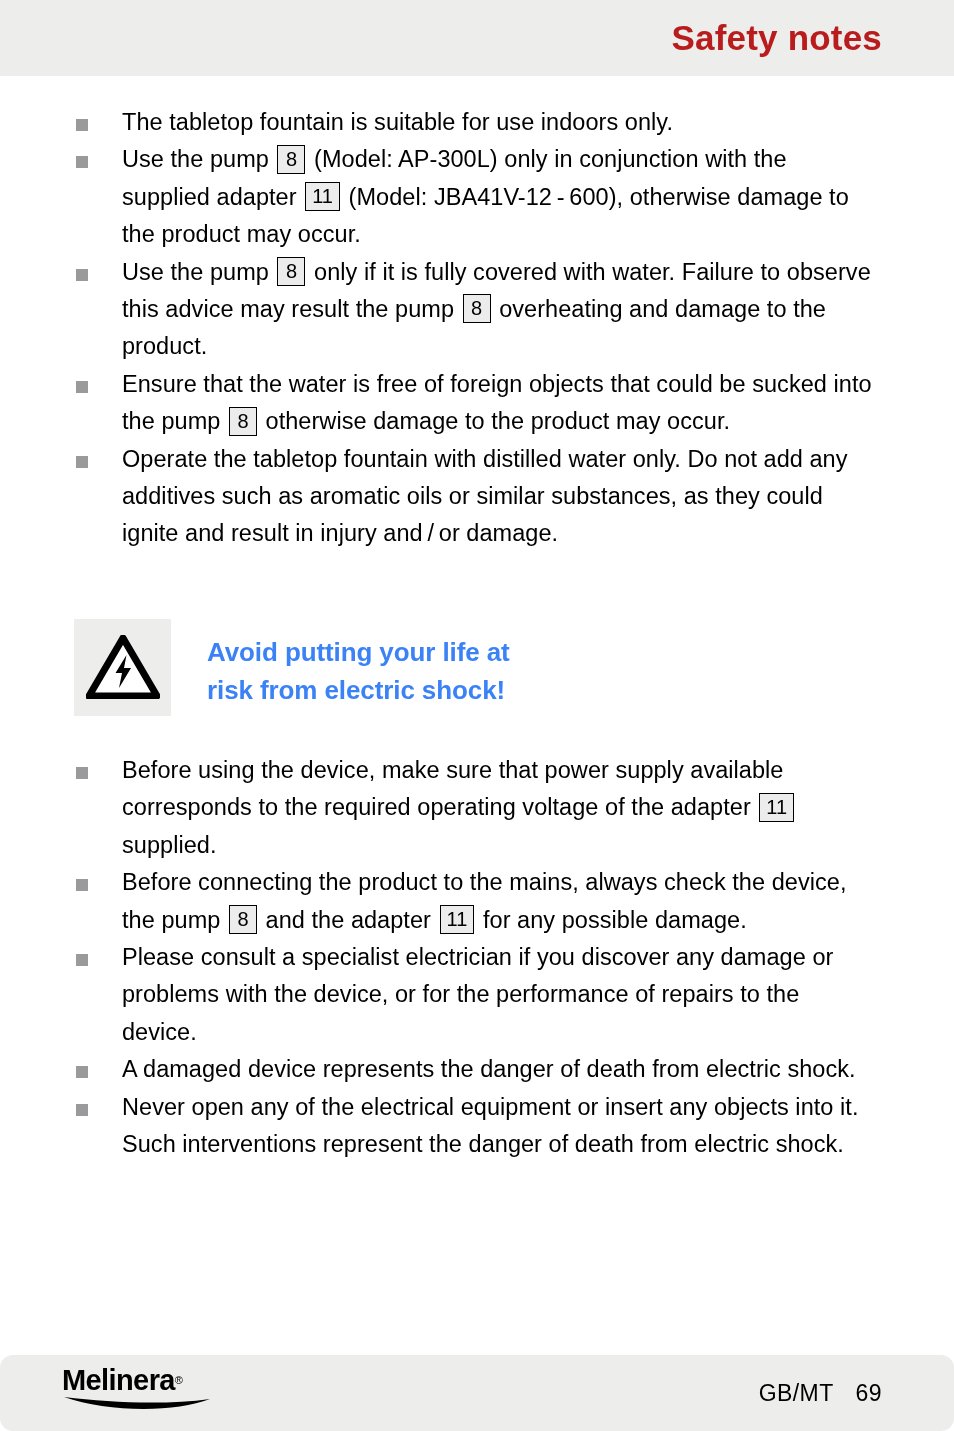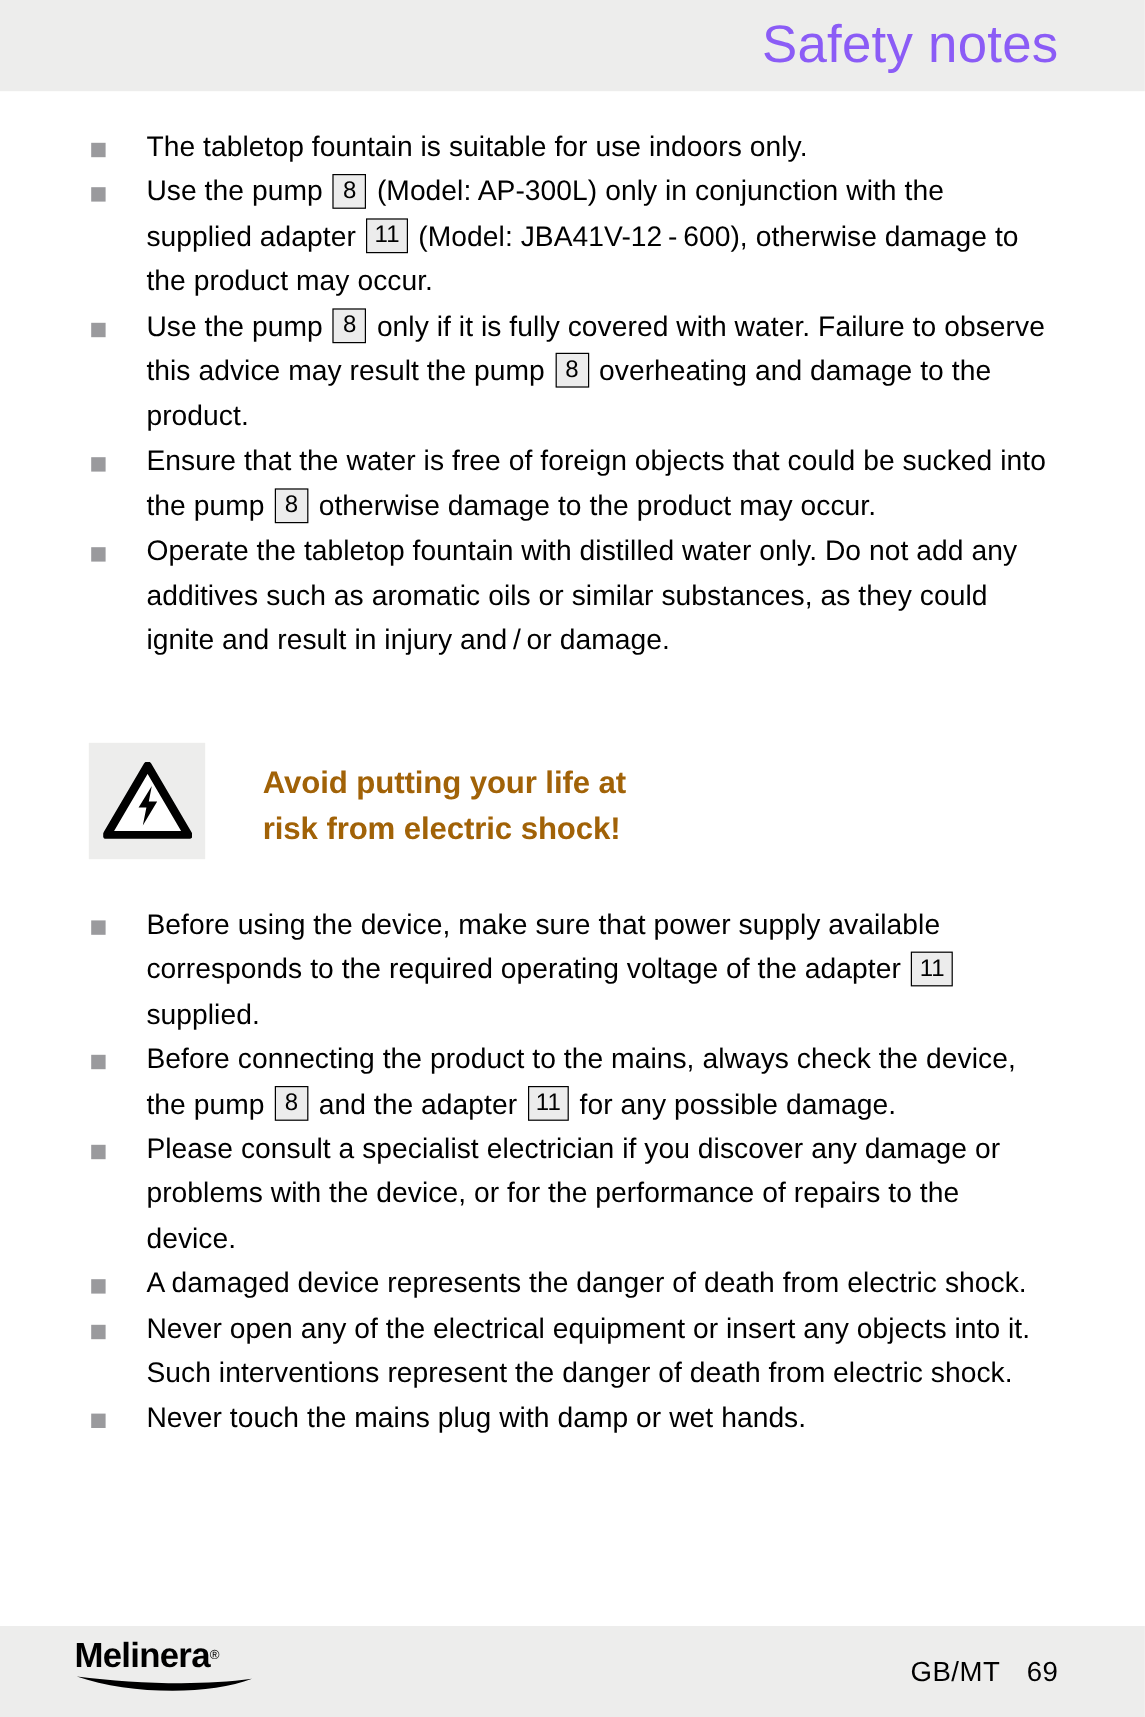--- a/index.html
+++ b/index.html
@@ -24,25 +24,25 @@
     width: 954px;
     height: 76px;
     background: #ededec;
     box-sizing: border-box;
   }
   .page-header .header-title {
     position: absolute;
     right: 72px;
     top: 50%;
     transform: translateY(-50%);
-    font-size: 44px;
-    font-weight: 400;
+    font-size: 35px;
+    font-weight: 700;
     letter-spacing: 0.2px;
     white-space: nowrap;
-    color: #8b5cf6;
+    color: #b91c1c;
   }
 
   
   .page-content {
     position: absolute;
     top: 76px;
     left: 0;
     width: 954px;
     height: 1279px;
     box-sizing: border-box;
@@ -106,40 +106,41 @@
     flex: 0 0 97px;
     display: flex;
     align-items: center;
     justify-content: center;
     box-sizing: border-box;
   }
   .warning-icon-box svg {
     display: block;
   }
   .warning-heading {
-    margin-left: 48px;
+    margin-left: 36px;
     font-size: 26px;
     line-height: 38px;
     font-weight: 700;
     letter-spacing: -0.1px;
     padding-top: 14px;
-    color: #a16207;
+    color: #3b82f6;
   }
   .warning-heading .wline { display: block; white-space: nowrap; }
 
   .list-gap-top { margin-top: 4px; }
 
   
   .page-footer {
     position: absolute;
     left: 0;
     bottom: 0;
     width: 954px;
     height: 76px;
     background: #ededec;
+    border-radius: 13px;
   }
   .footer-logo {
     position: absolute;
     left: 62px;
     top: 50%;
     transform: translateY(-50%);
     width: 160px;
     height: 56px;
   }
   .footer-logo .logo-word {
@@ -204,21 +205,20 @@
       <span class="wline">risk from electric shock!</span>
     </div>
   </div>
 
   <ul class="bullet-list list-gap-top" id="list-two">
       <li class="bullet-item"><span class="bullet-marker"></span><span>Before using the device, make sure that power supply available corresponds to the required operating voltage of the adapter <span class="ref-box">11</span> supplied.</span></li>
       <li class="bullet-item"><span class="bullet-marker"></span><span>Before connecting the product to the mains, always check the device, the pump <span class="ref-box">8</span> and the adapter <span class="ref-box">11</span> for any possible damage.</span></li>
       <li class="bullet-item"><span class="bullet-marker"></span><span>Please consult a specialist electrician if you discover any damage or problems with the device, or for the performance of repairs to the device.</span></li>
       <li class="bullet-item"><span class="bullet-marker"></span><span>A damaged device represents the danger of death from electric shock.</span></li>
       <li class="bullet-item"><span class="bullet-marker"></span><span>Never open any of the electrical equipment or insert any objects into it. Such interventions represent the danger of death from electric shock.</span></li>
-      <li class="bullet-item"><span class="bullet-marker"></span><span>Never touch the mains plug with damp or wet hands.</span></li>
     </ul>
 
 </div>
 
 <div class="page-footer">
   <div class="footer-logo">
     <span class="logo-word">Melinera</span><span class="logo-reg">®</span>
     <span class="logo-swoosh">
       <svg width="150" height="18" viewBox="0 0 150 18" aria-hidden="true">
         <path d="M2 1 C 50 7, 105 9, 148 3 C 112 17, 45 16, 2 1 Z" fill="#000000"></path>

